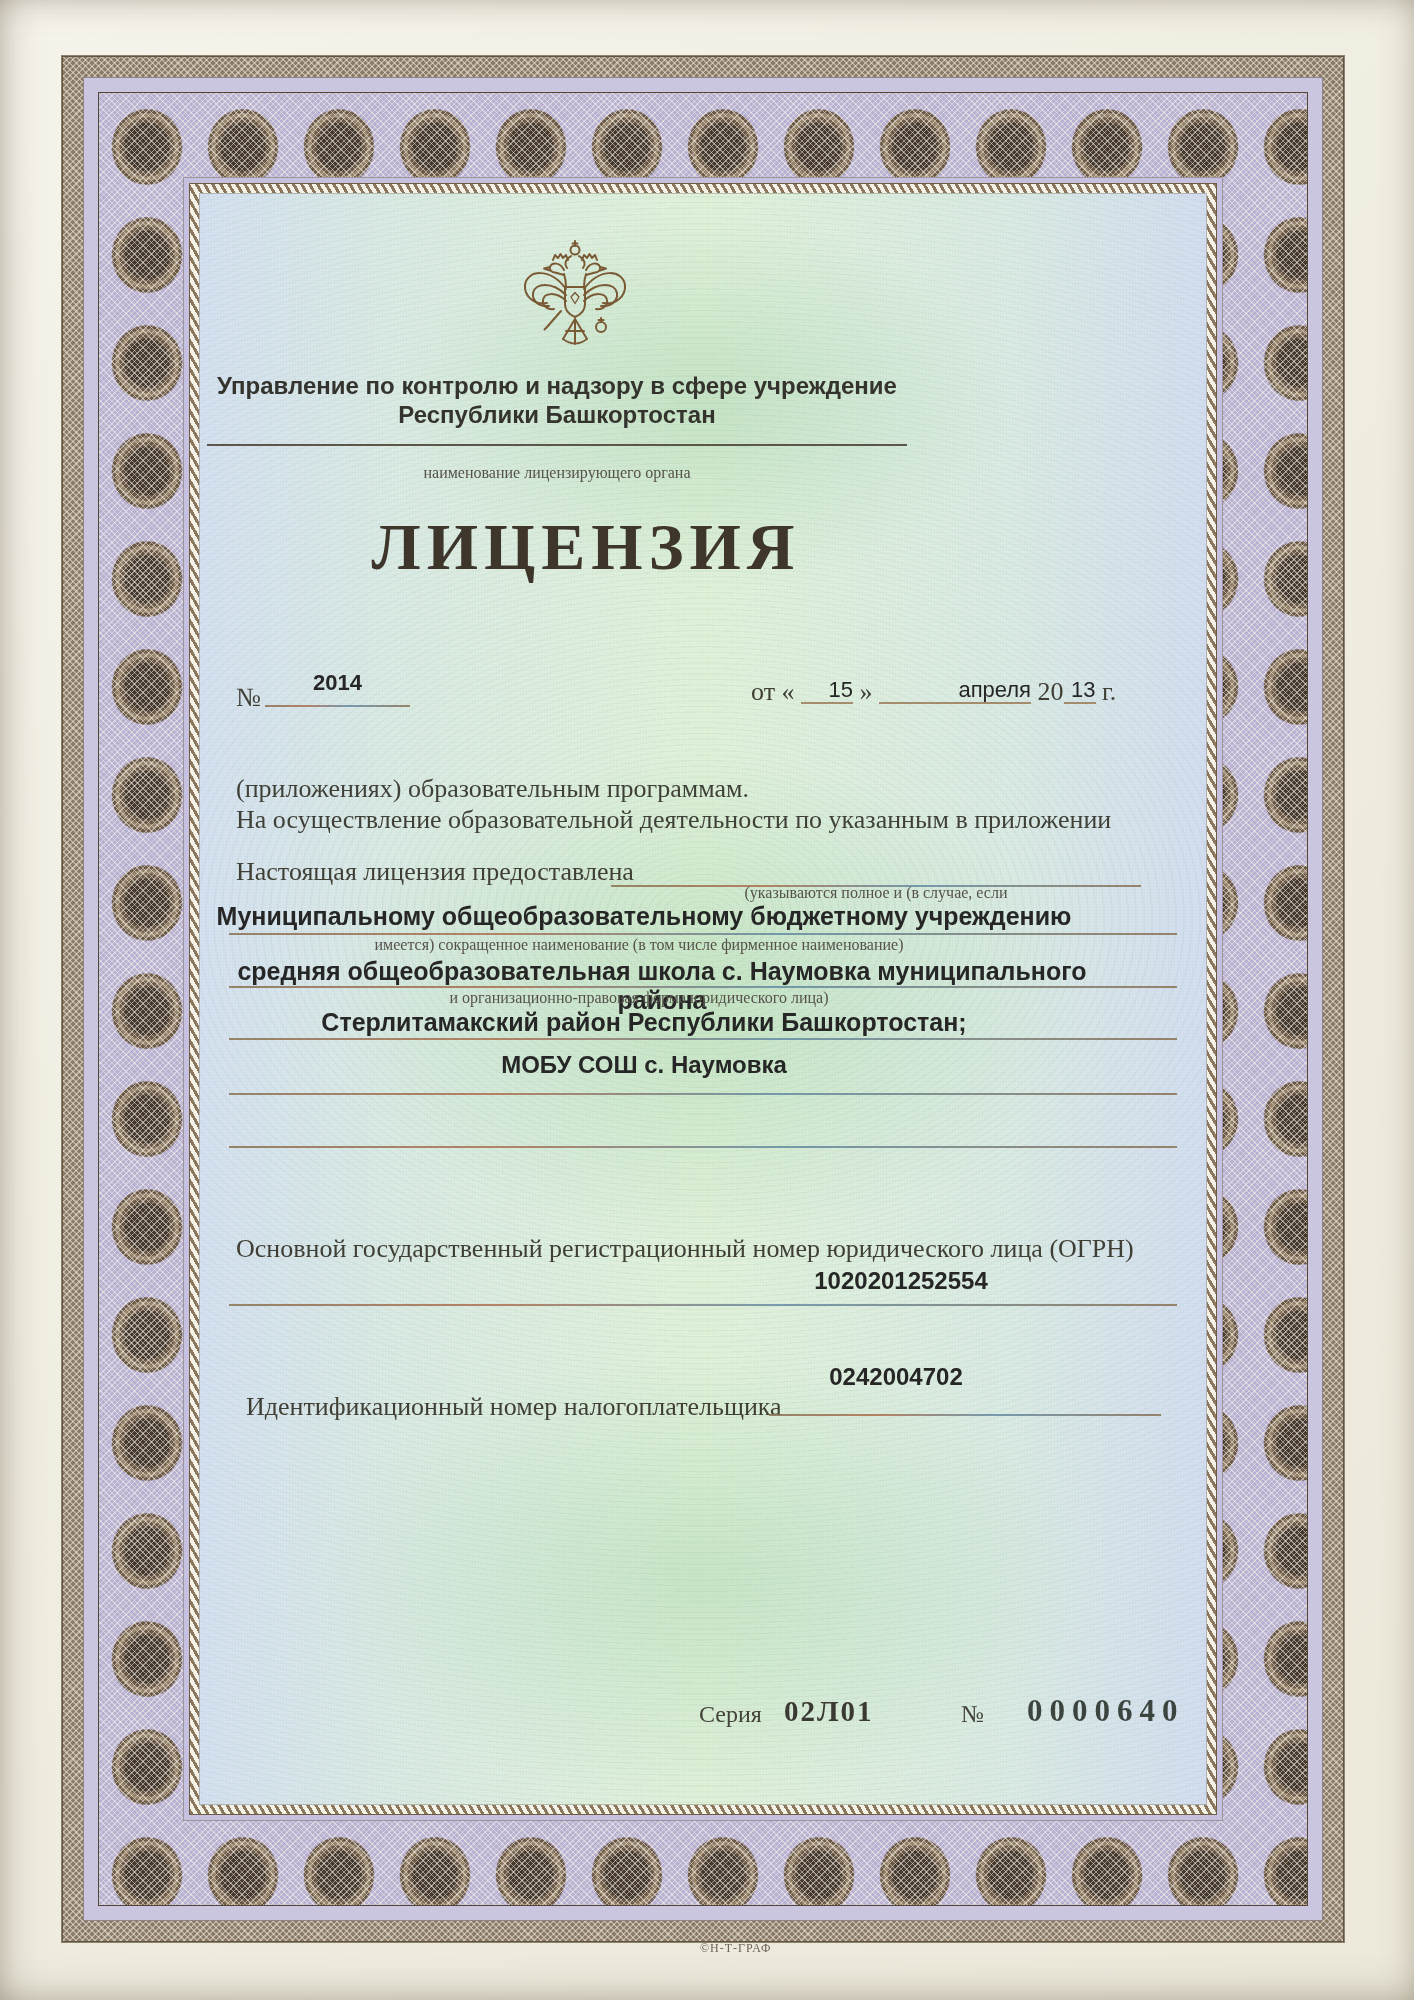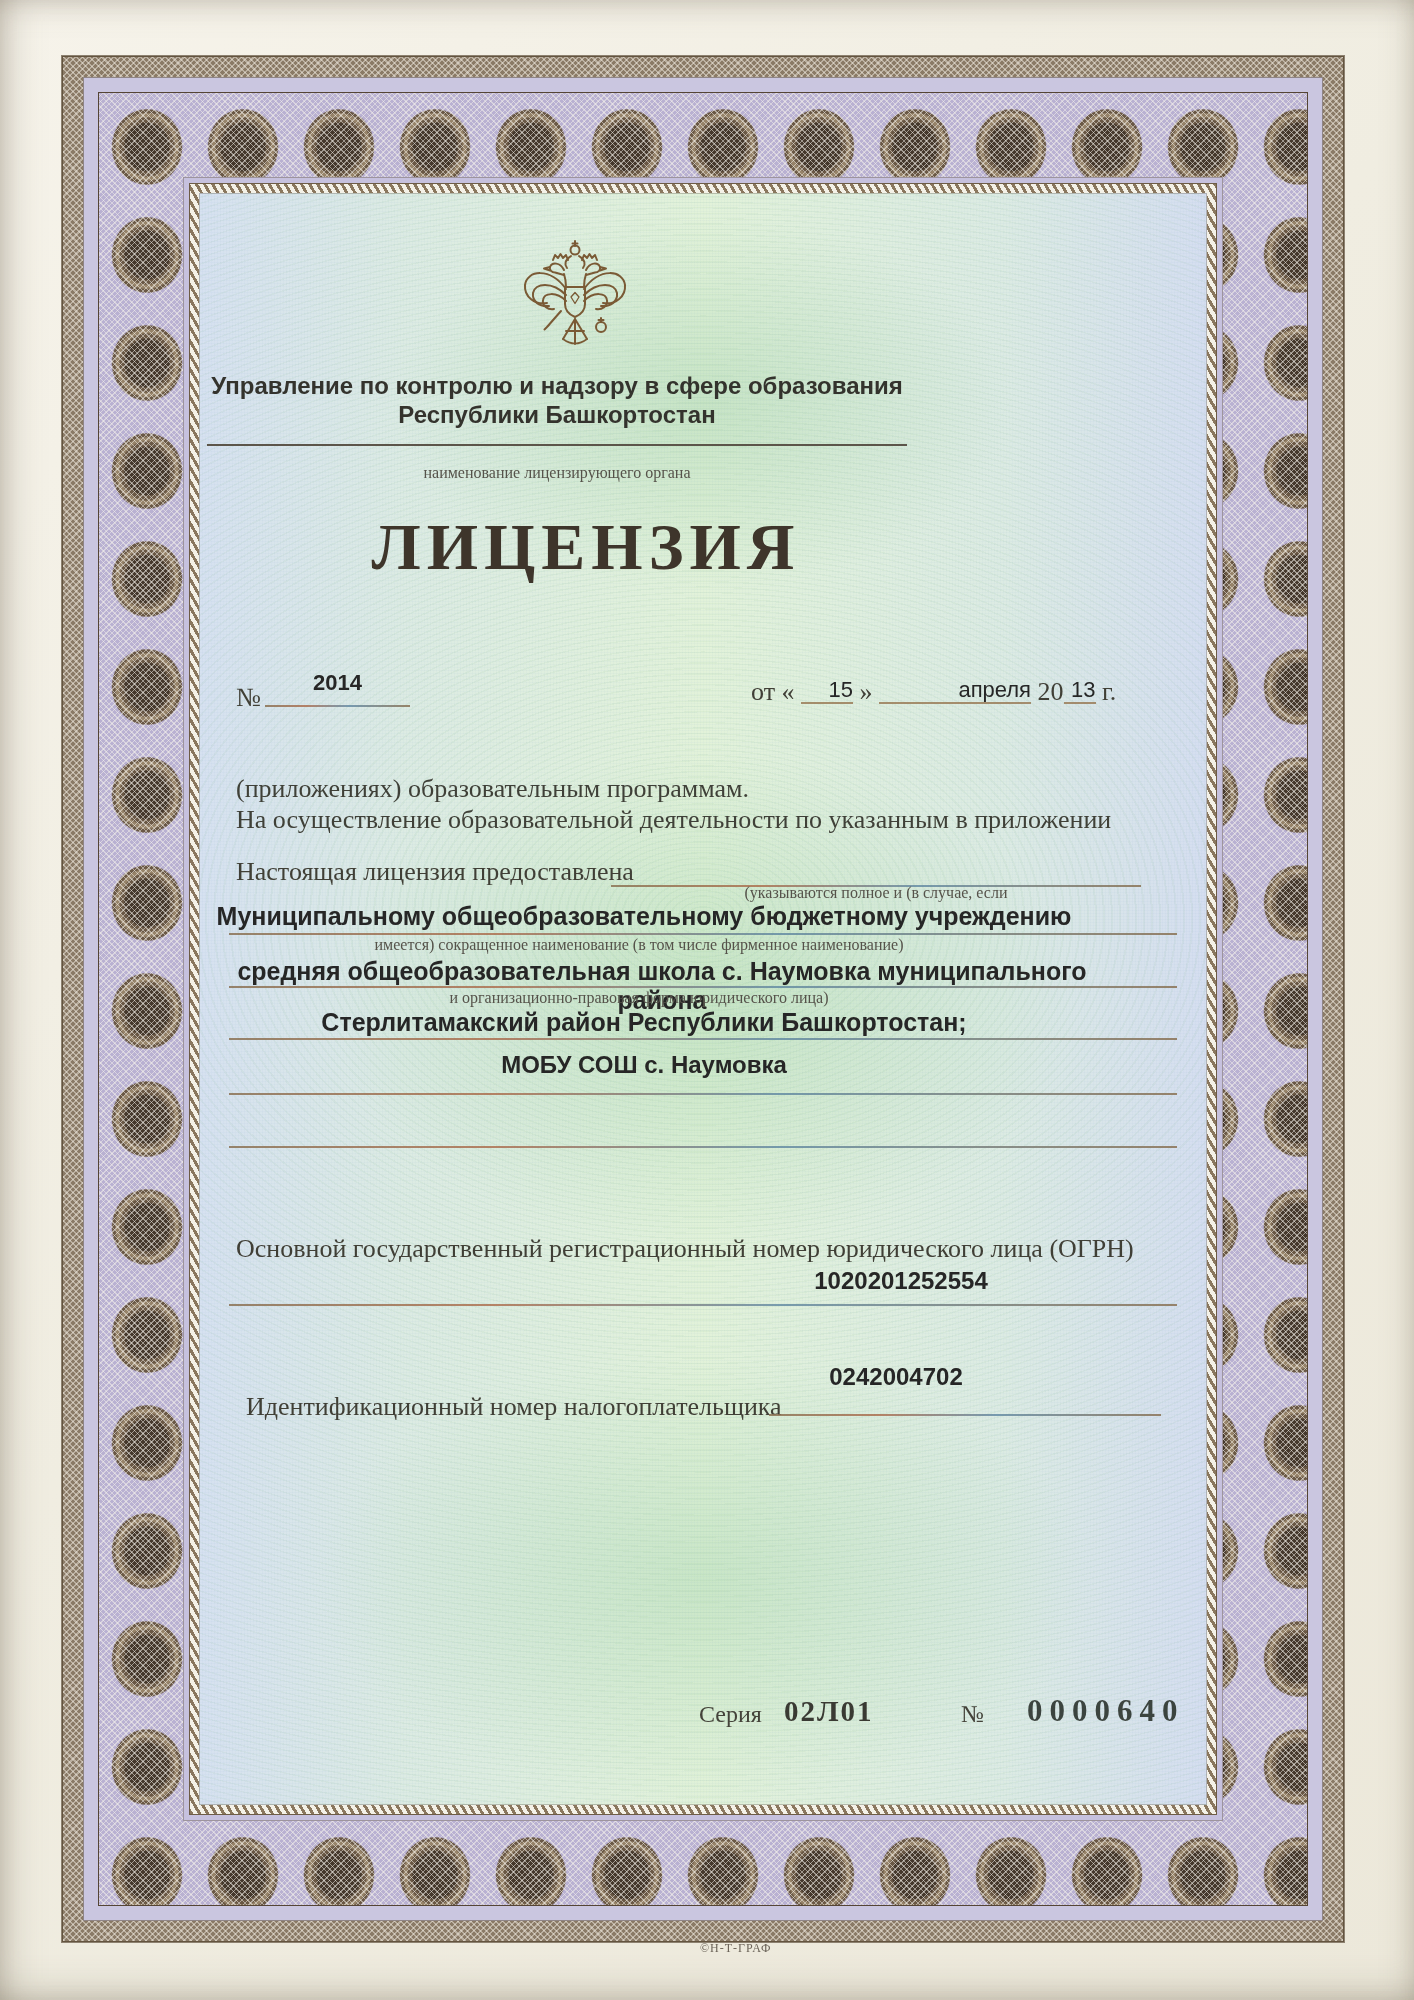--- a/index.html
+++ b/index.html
@@ -161,21 +161,21 @@
                   <path d="M52 58 l4 -4.5 4 4.5 -4 6.5 z" stroke-width="1.3"></path>
                   <path d="M56 80 L44 100 M56 80 L56 105 M56 80 L68 100 M47 92 h18"></path>
                   <path d="M44 100 q12 9 24 0" stroke-width="1.6"></path>
                   <path d="M42 72 L28 88 M30 86 l-4.5 4.5"></path>
                   <circle cx="82" cy="88" r="5"></circle>
                   <path d="M82 83 v-4 M79.5 81 h5"></path>
                 </g>
               </svg>
 
               <div class="hdr">
-                <div>Управление по контролю и надзору в сфере образования</div>
+                <div>Управление по контролю и надзору в сфере учреждение</div>
                 <div>Республики Башкортостан</div>
               </div>
               <div class="hdr-rule"></div>
               <div class="caption hdr-cap">наименование лицензирующего органа</div>
 
               <div class="doc-title">ЛИЦЕНЗИЯ</div>
 
               <div class="serif-text num-label">№</div>
               <div class="fill num-value">2014</div>
               <div class="rule num-rule"></div>

